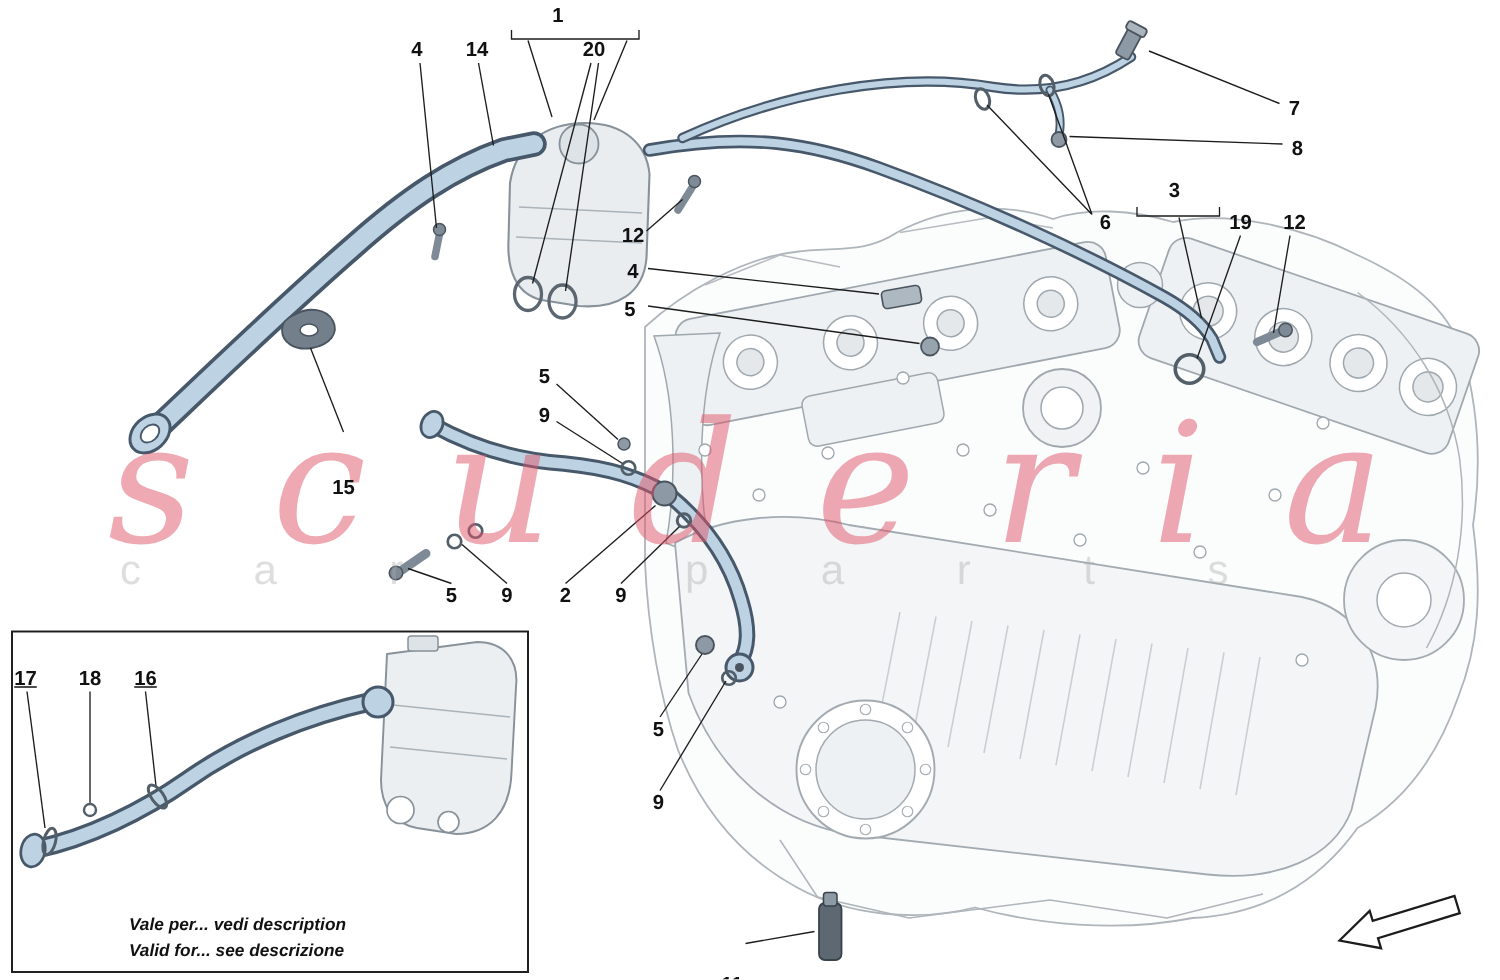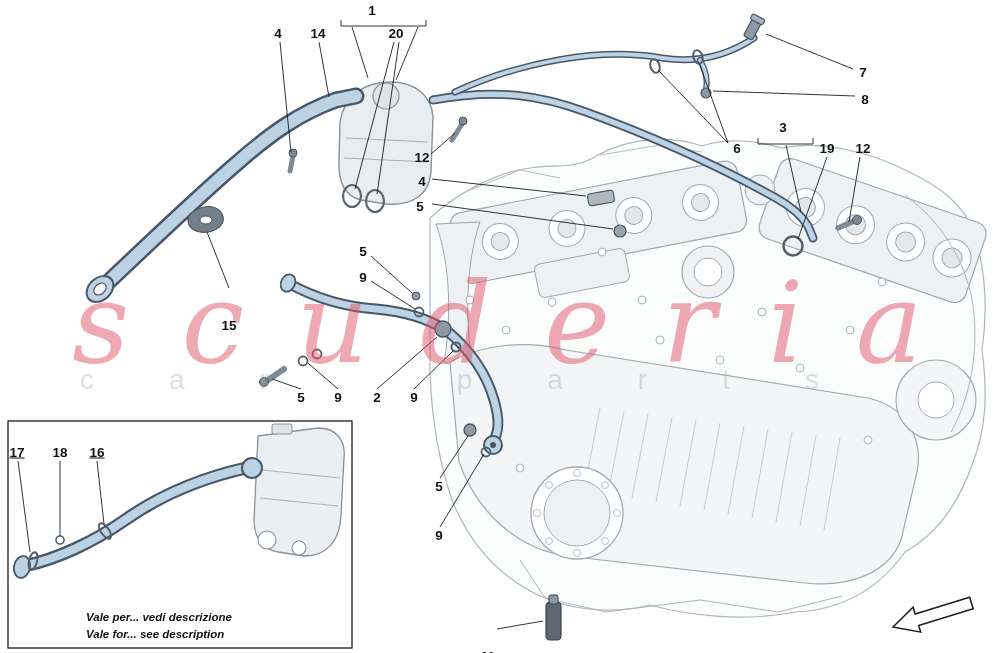--- a/index.html
+++ b/index.html
@@ -278,17 +278,17 @@
       <div class="callout" style="left: 414px; top: 397px;">9</div>
       <div class="callout" style="left: 439px; top: 486px;">5</div>
       <div class="callout" style="left: 439px; top: 535px;">9</div>
       <div class="callout" style="left: 488px; top: 656px;">11</div>
       <div class="callout" style="left: 17px; top: 452px; text-decoration: underline;">17</div>
       <div class="callout" style="left: 60px; top: 452px;">18</div>
       <div class="callout" style="left: 97px; top: 452px; text-decoration: underline;">16</div>
     </div>
 
   <div class="inset-caption">
-    <div>Vale per... vedi descrizione</div>
-    <div>Vale for... see description</div>
+    <div>Vale per... vedi description</div>
+    <div>Valid for... see descrizione</div>
   </div>
 
 </div>
 
 </body></html>

